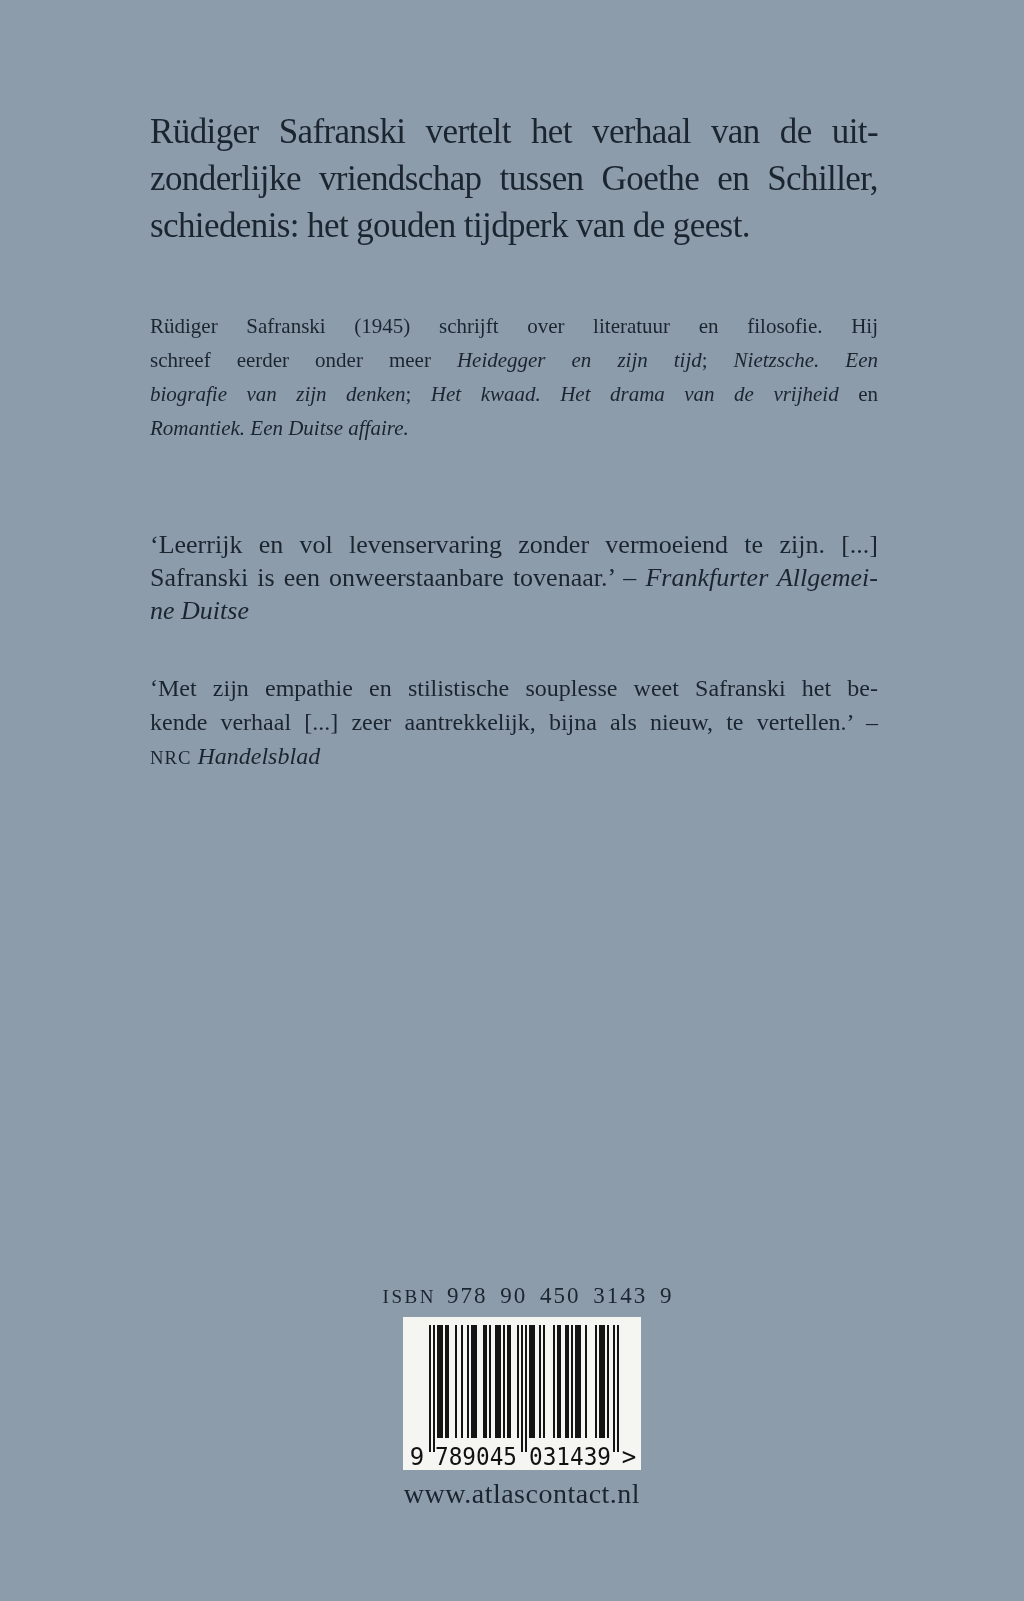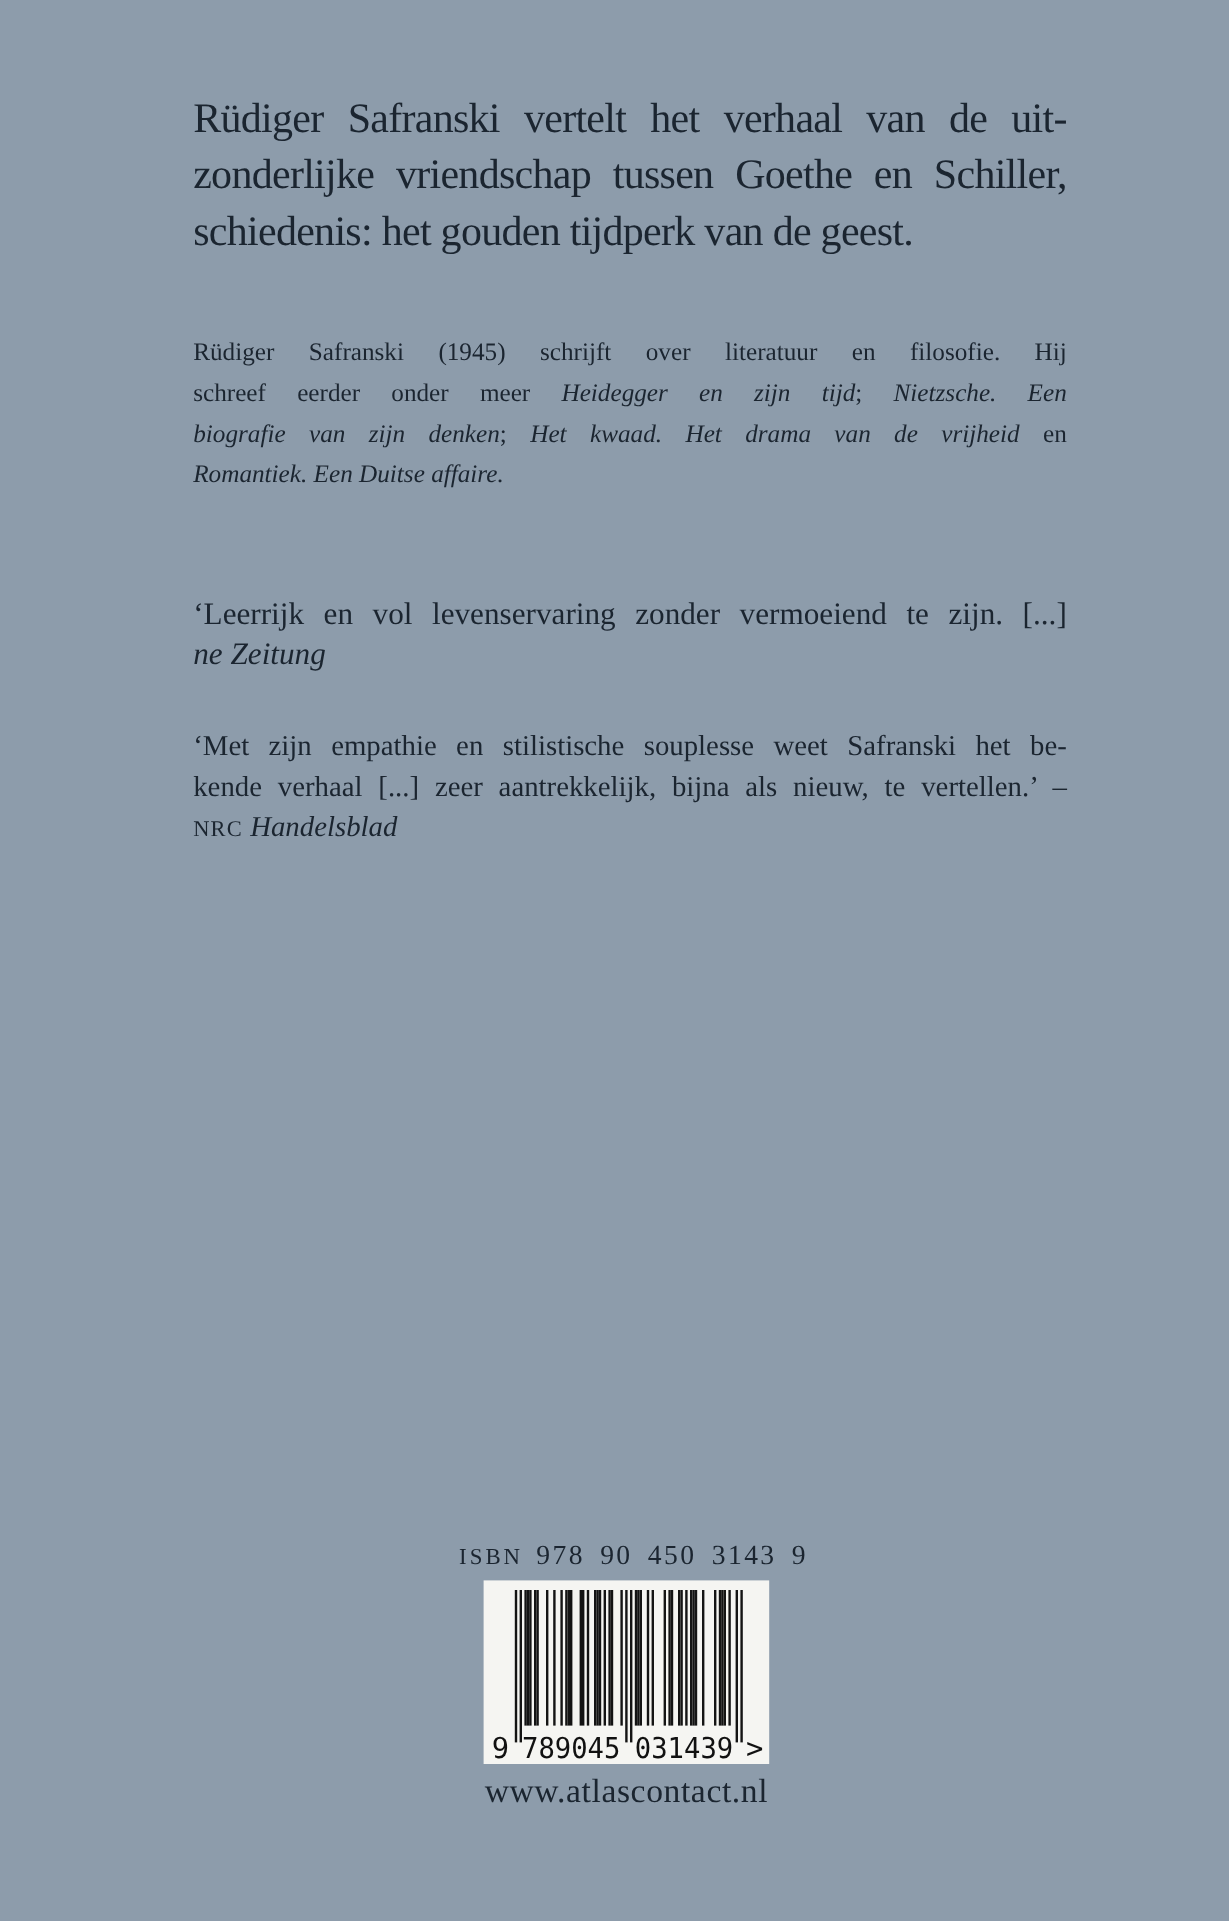--- a/index.html
+++ b/index.html
@@ -12,22 +12,21 @@
   .page {
     position: relative;
     width: 1024px; height: 1601px;
     background: #8d9cab;
     overflow: hidden;
   }
   .text-block {
     position: absolute;
     left: 150px; top: 0;
     width: 728px;
-    padding-top: 75px;
-    margin-left: 11px;
+    padding-top: 108px;
   }
   .line {
     white-space: nowrap;
     text-align: justify;
     text-align-last: justify;
   }
   .line.last {
     text-align: left;
     text-align-last: left;
   }
@@ -83,21 +82,22 @@
         <div class="line last"><span>schiedenis: het gouden tijdperk van de geest.</span></div>
       </section>
     <section class="bio">
         <div class="line"><span>Rüdiger Safranski (1945) schrijft over literatuur en filosofie. Hij</span></div>
         <div class="line"><span>schreef eerder onder meer </span><span class="seg-i">Heidegger en zijn tijd</span><span>; </span><span class="seg-i">Nietzsche. Een</span></div>
         <div class="line"><span class="seg-i">biografie van zijn denken</span><span>; </span><span class="seg-i">Het kwaad. Het drama van de vrijheid</span><span> en</span></div>
         <div class="line last"><span class="seg-i">Romantiek. Een Duitse affaire.</span></div>
       </section>
     <section class="quote-faz">
         <div class="line"><span>‘Leerrijk en vol levenservaring zonder vermoeiend te zijn. [...]</span></div>
-        <div class="line last"><span class="seg-i">ne Zeitung</span></div>
+        <div class="line"><span>Safranski is een onweerstaanbare tovenaar.’ – </span><span class="seg-i">Frankfurter Allgemei-</span></div>
+        <div class="line last"><span class="seg-i">ne Duitse</span></div>
       </section>
     <section class="quote-nrc">
         <div class="line"><span>‘Met zijn empathie en stilistische souplesse weet Safranski het be-</span></div>
         <div class="line"><span>kende verhaal [...] zeer aantrekkelijk, bijna als nieuw, te vertellen.’ –</span></div>
         <div class="line last"><span class="seg-sc">NRC</span><span> </span><span class="seg-i">Handelsblad</span></div>
       </section>
   </main>
 
   <div class="isbn-line">
     <span class="isbn-prefix">ISBN</span>

